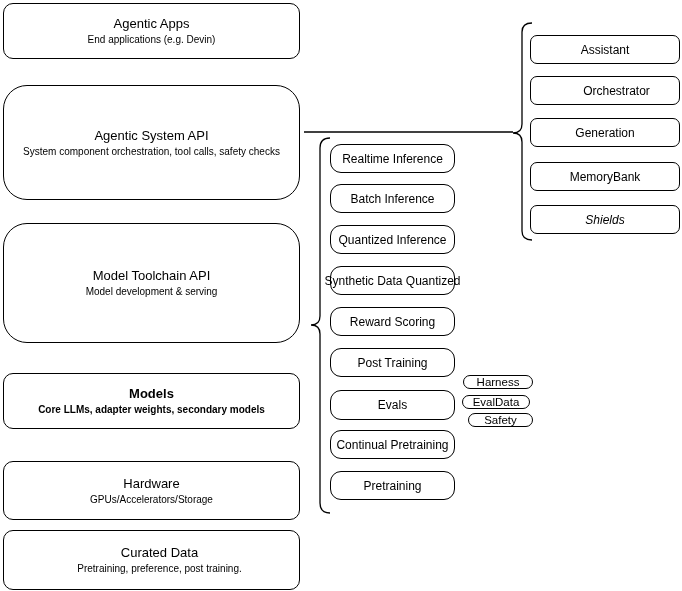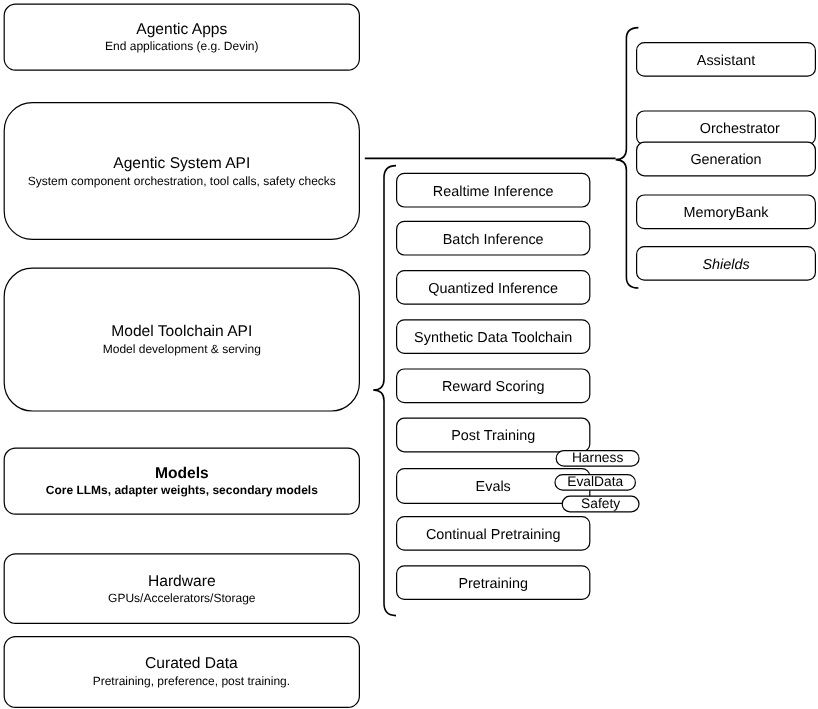--- a/index.html
+++ b/index.html
@@ -15,21 +15,21 @@
     text-align:center;
   }
   .lbox .t{font-size:13px;line-height:15px;}
   .lbox .s{font-size:10px;line-height:12px;margin-top:3px;}
   .mbox,.rbox{
     position:absolute;box-sizing:border-box;height:29px;border-radius:7px;
     border:1px solid var(--stroke,#000);background:var(--fill,#fff);
     display:flex;align-items:center;justify-content:center;
     font-size:12px;text-align:center;white-space:nowrap;
   }
-  .mbox{left:330px;width:162px;}
+  .mbox{left:330px;width:125px;border-radius:11px;}
   .rbox{left:530px;width:150px;}
   .pill{
     position:absolute;box-sizing:border-box;height:14px;border-radius:7px;
     border:1px solid var(--stroke,#000);background:var(--fill,#fff);
     display:flex;align-items:center;justify-content:center;
     font-size:11.5px;line-height:12px;white-space:nowrap;z-index:3;
   }
 </style>
 </head>
 <body>
@@ -70,21 +70,21 @@
   <div class="mbox" style="top:144px;">
     <span>Realtime Inference</span>
   </div>
   <div class="mbox" style="top:184px;">
     <span>Batch Inference</span>
   </div>
   <div class="mbox" style="top:225px;">
     <span>Quantized Inference</span>
   </div>
   <div class="mbox" style="top:266px;">
-    <span>Synthetic Data Toolchain</span>
+    <span>Synthetic Data Quantized</span>
   </div>
   <div class="mbox" style="top:307px;">
     <span>Reward Scoring</span>
   </div>
   <div class="mbox" style="top:348px;">
     <span>Post Training</span>
   </div>
   <div class="mbox" style="top:390px;height:30px;">
     <span>Evals</span>
   </div>
@@ -101,21 +101,21 @@
   <div class="pill" style="left:462px;top:395px;width:68px;">
     <span>EvalData</span>
   </div>
   <div class="pill" style="left:468px;top:413px;width:65px;">
     <span>Safety</span>
   </div>
 
   <div class="rbox" style="top:35px;justify-content:center;">
     <span>Assistant</span>
   </div>
-  <div class="rbox" style="top:92px;padding-left:23px;">
+  <div class="rbox" style="top:76px;padding-left:23px;">
     <span>Orchestrator</span>
   </div>
   <div class="rbox" style="top:118px;">
     <span>Generation</span>
   </div>
   <div class="rbox" style="top:162px;">
     <span>MemoryBank</span>
   </div>
   <div class="rbox" style="top:205px;font-style:italic;">
     <span>Shields</span>

